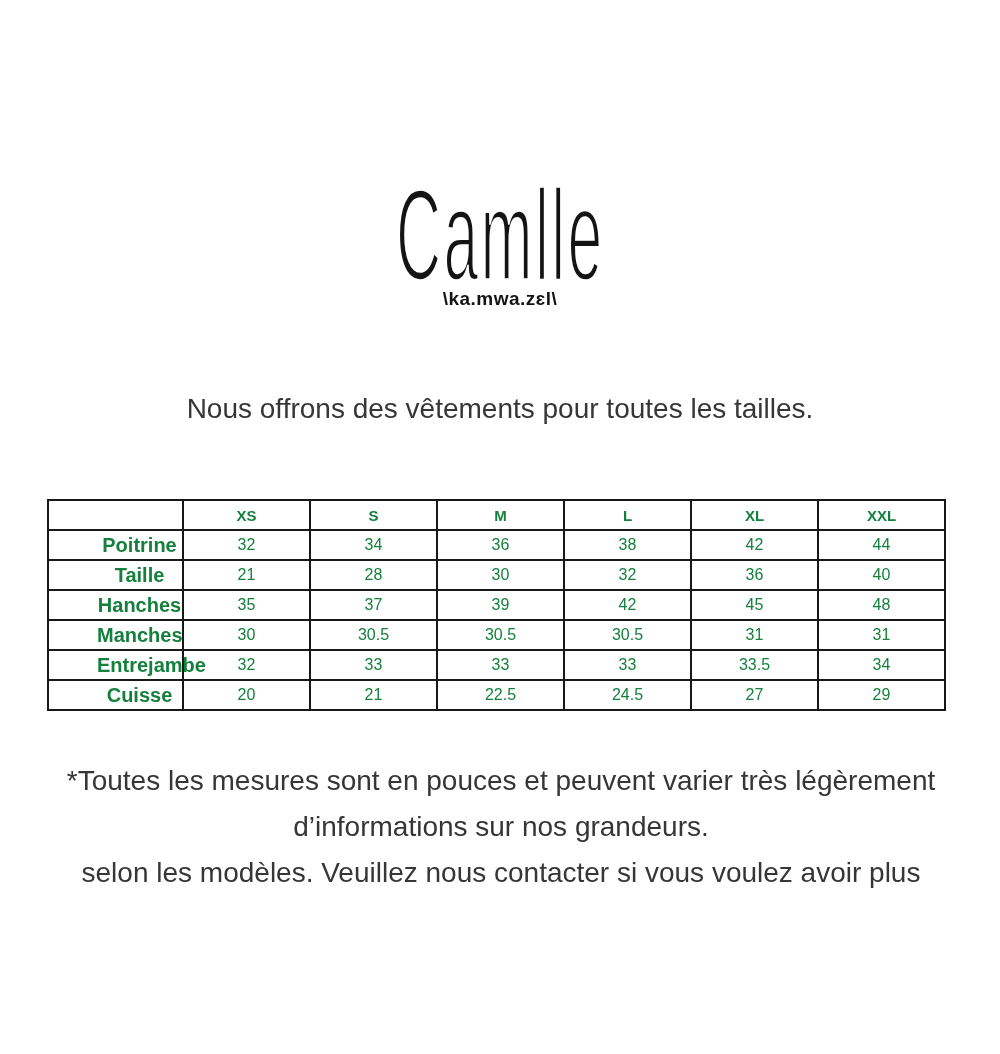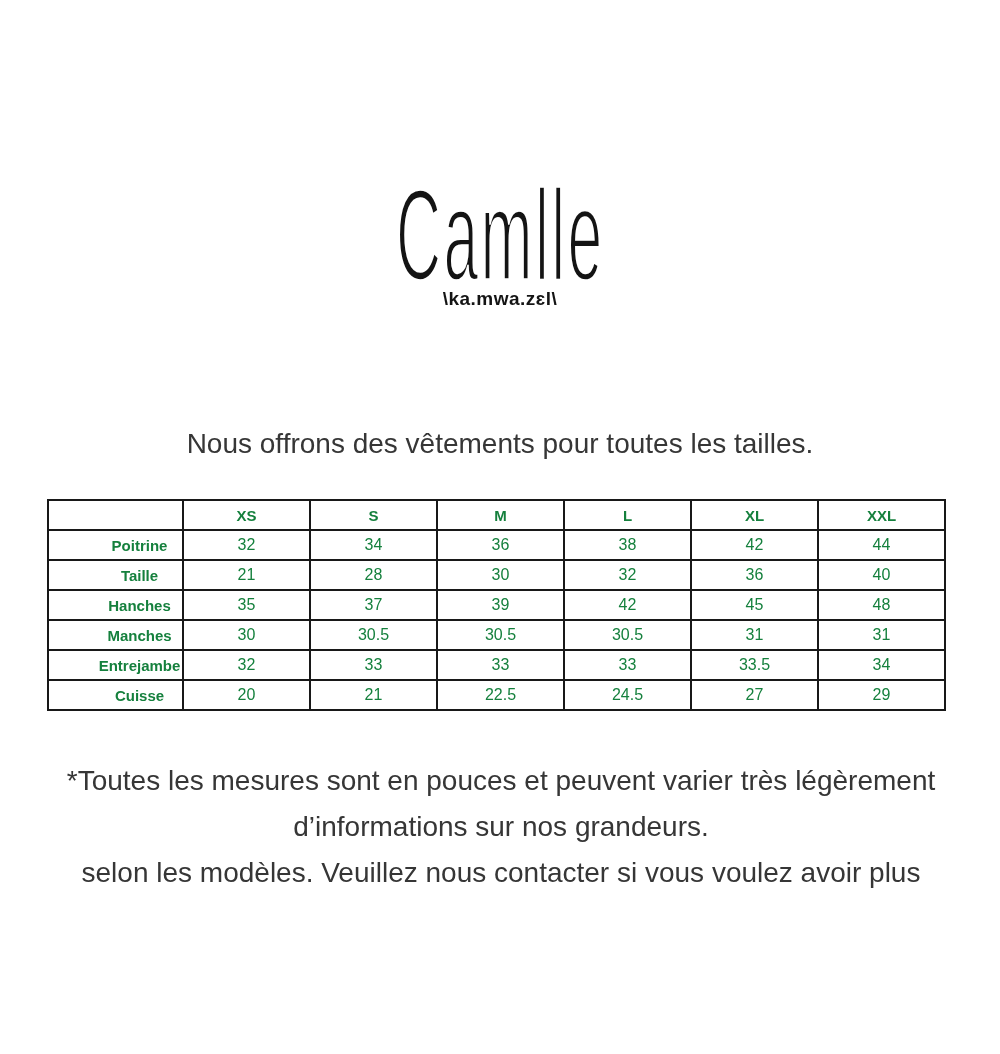--- a/index.html
+++ b/index.html
@@ -43,21 +43,21 @@
     left: 0;
     width: 100%;
     text-align: center;
     font-size: 19px;
     font-weight: 700;
     letter-spacing: 0.5px;
     color: #141414;
   }
   .intro {
     position: absolute;
-    top: 406px;
+    top: 371px;
     left: 0;
     width: 100%;
     text-align: center;
     font-size: 28px;
     color: #363636;
   }
   .size-table {
     position: absolute;
     top: 477px;
     left: 47px;
@@ -72,21 +72,21 @@
     height: 28px;
     padding: 0;
     text-align: center;
     vertical-align: middle;
   }
   .size-table th {
     font-size: 15px;
     font-weight: 700;
   }
   .size-table td.label {
-    font-size: 15px;
+    font-size: 20px;
     font-weight: 700;
     padding-left: 48px;
   }
   .size-table td.value {
     font-size: 16px;
     font-weight: 400;
   }
   .footnote {
     position: absolute;
     top: 736px;

